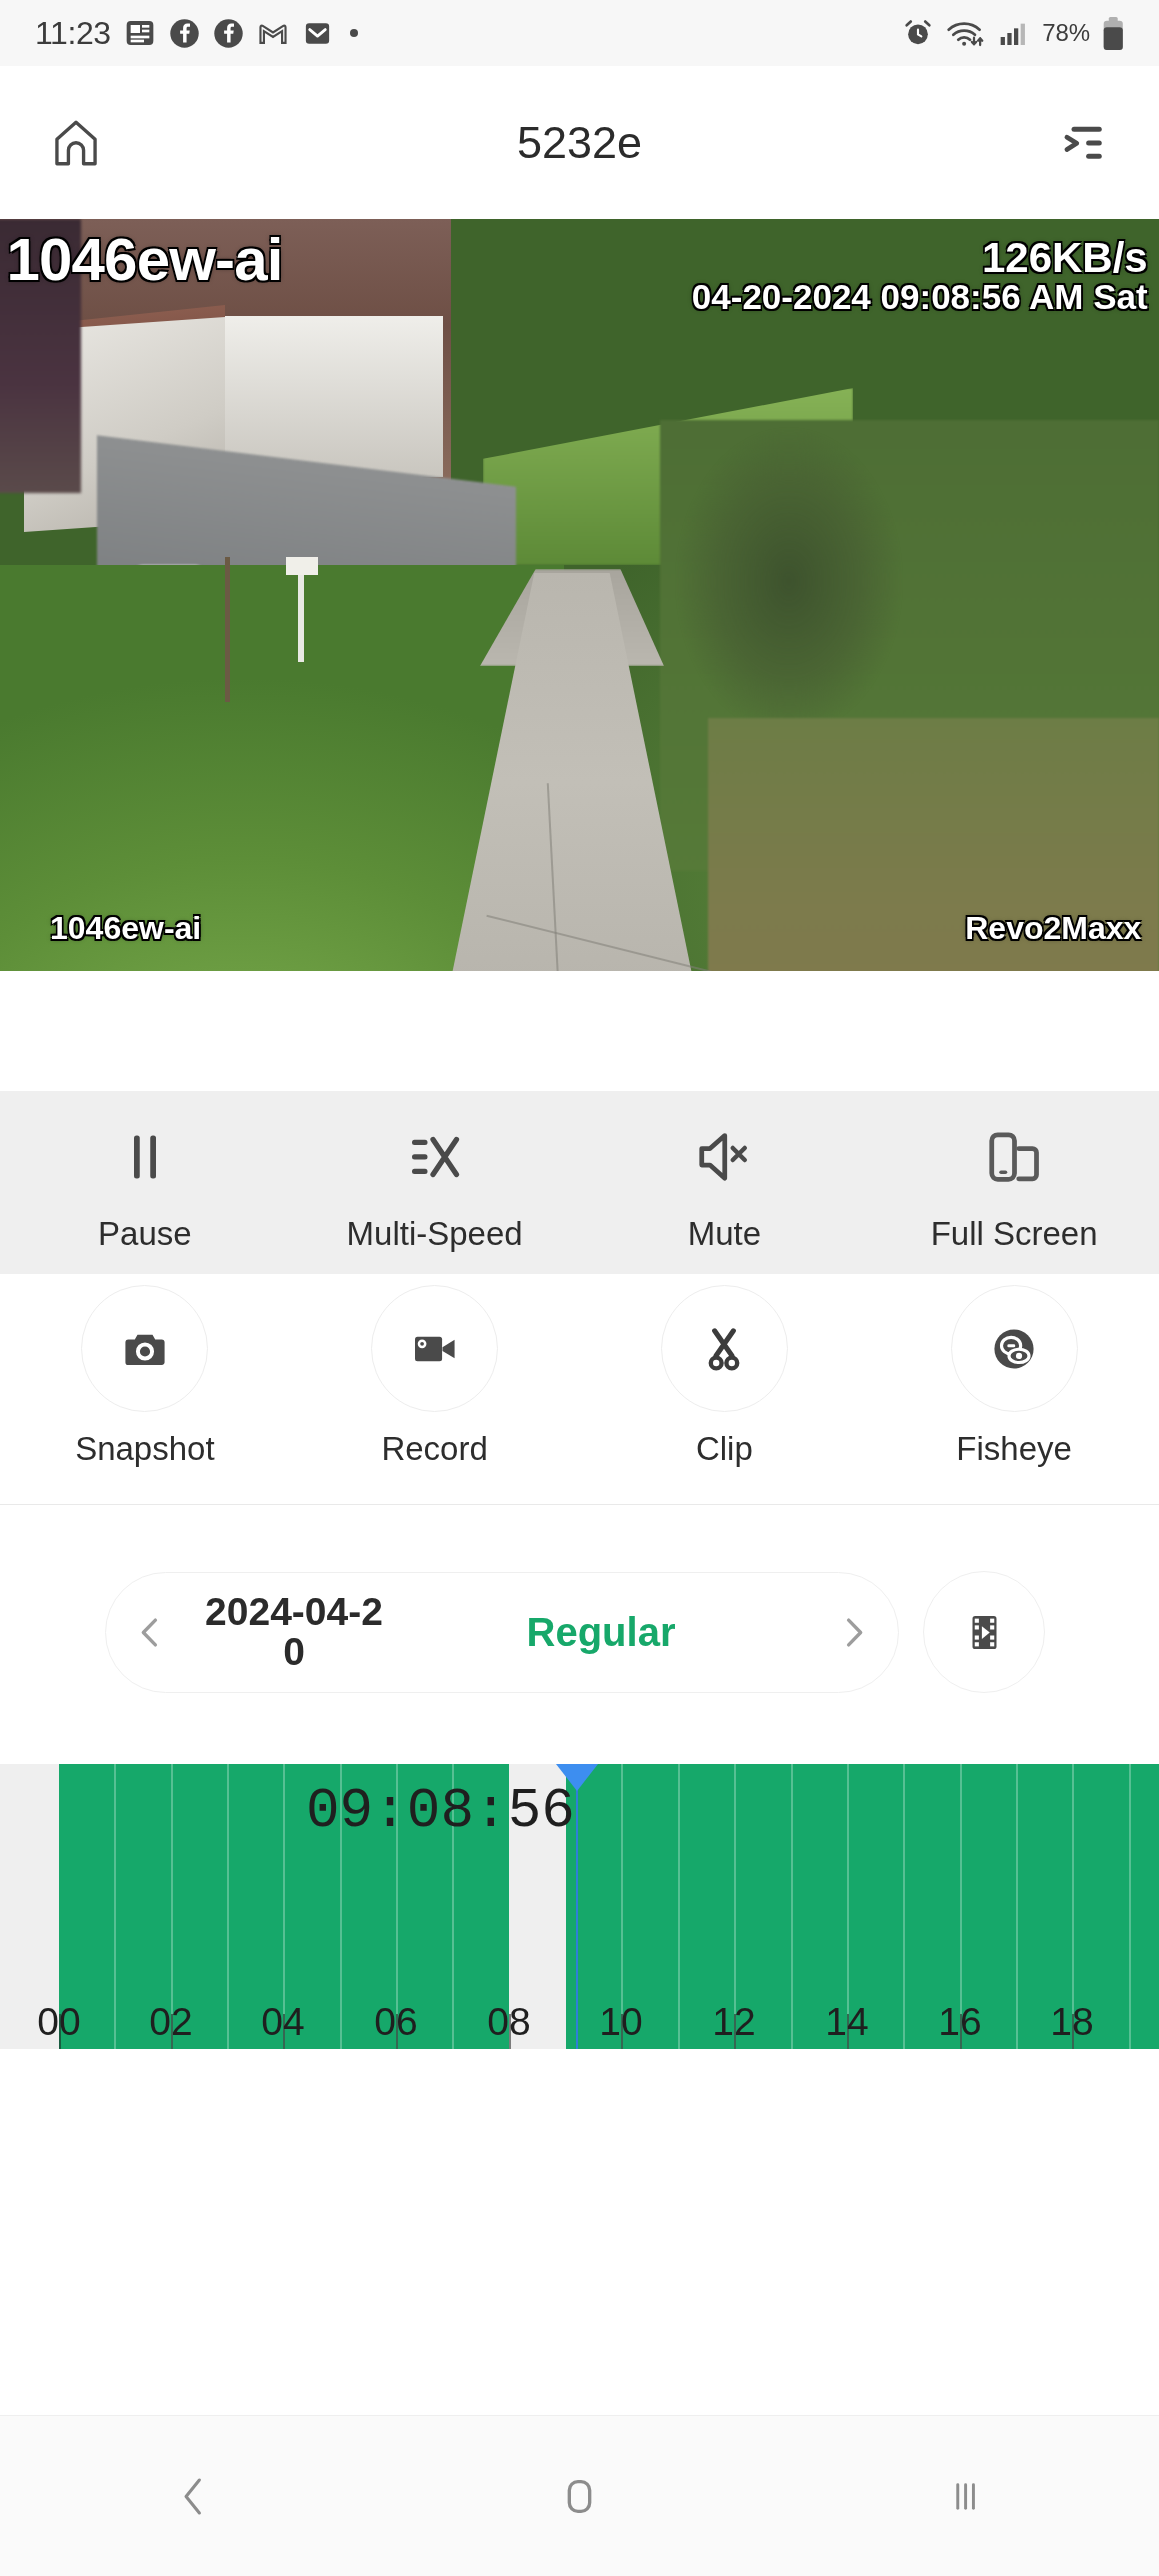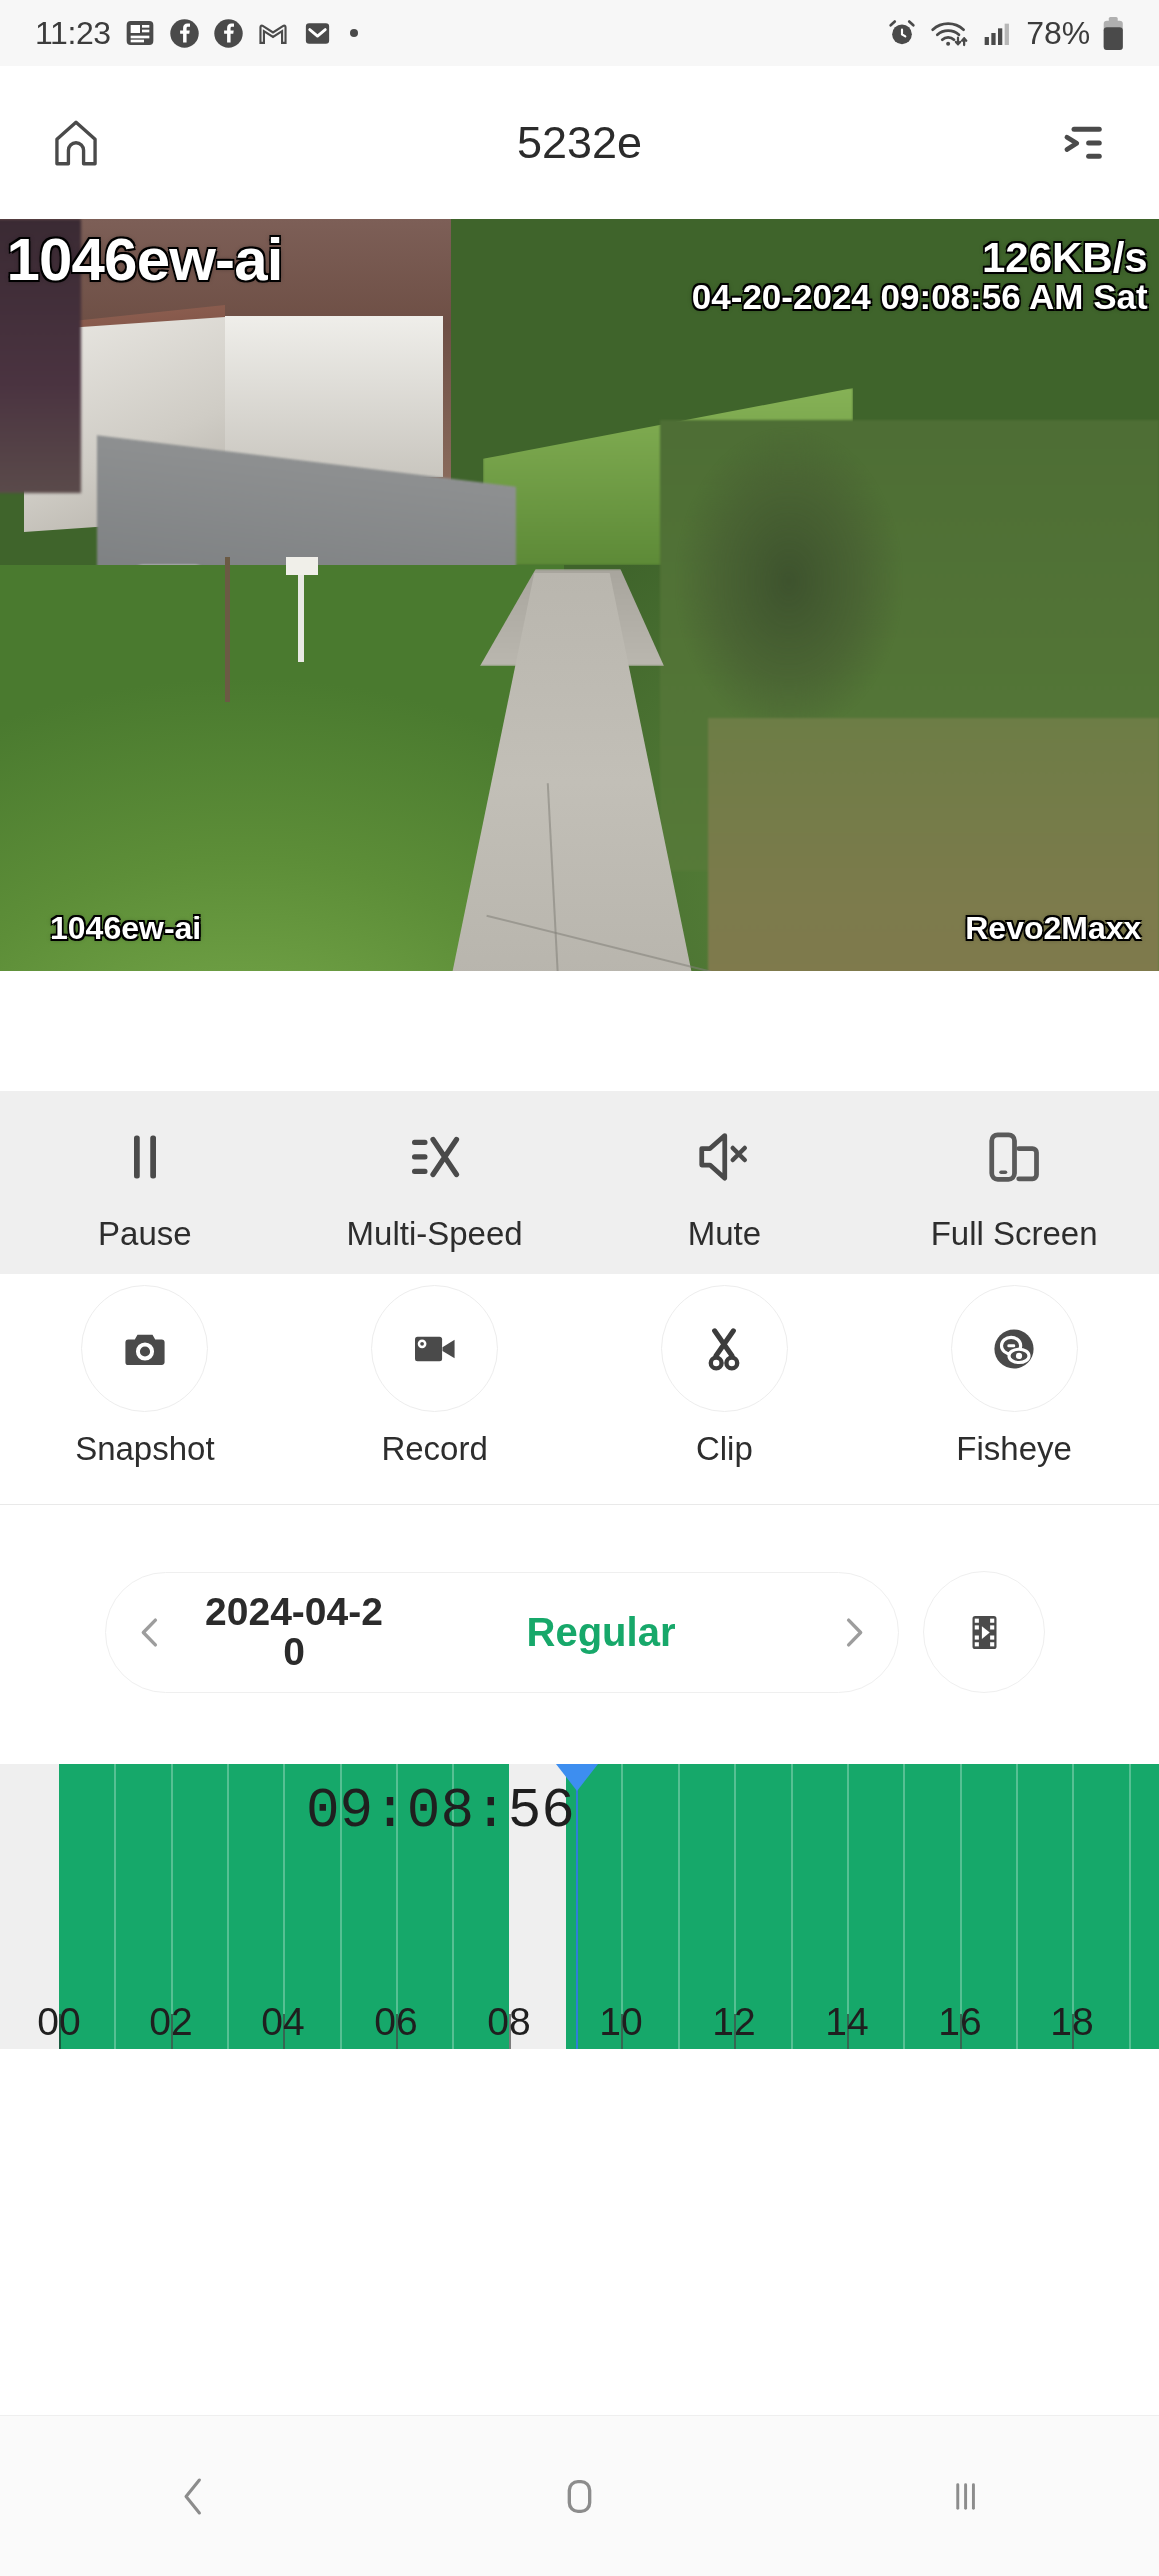--- a/index.html
+++ b/index.html
@@ -15,21 +15,21 @@
   
   .statusbar {
     position:absolute; left:0; top:0; width:1159px; height:66px;
     background:#f7f7f7;
     display:flex; align-items:center;
     padding:0 35px;
   }
   .sb-left { display:flex; gap:13px; }
   .sb-clock { font-size:32px; color:#3c3c3c; letter-spacing:-0.4px; font-weight:400; }
   .sb-right { margin-left:auto; display:flex; align-items:center; gap:11.3px; }
-  .sb-batt-text { font-size:32px; color:#3c3c3c; font-weight:400; }
+  .sb-batt-text { font-size:24px; color:#3c3c3c; font-weight:400; }
   .ico { display:inline-flex; align-items:center; justify-content:center; }
 
   
   .appbar {
     position:absolute; left:0; top:66px; width:1159px; height:153px;
     background:#ffffff;
     display:flex; align-items:center; padding:0 40px;
   }
   .appbar-title {
     position:absolute; left:0; right:0; text-align:center;

